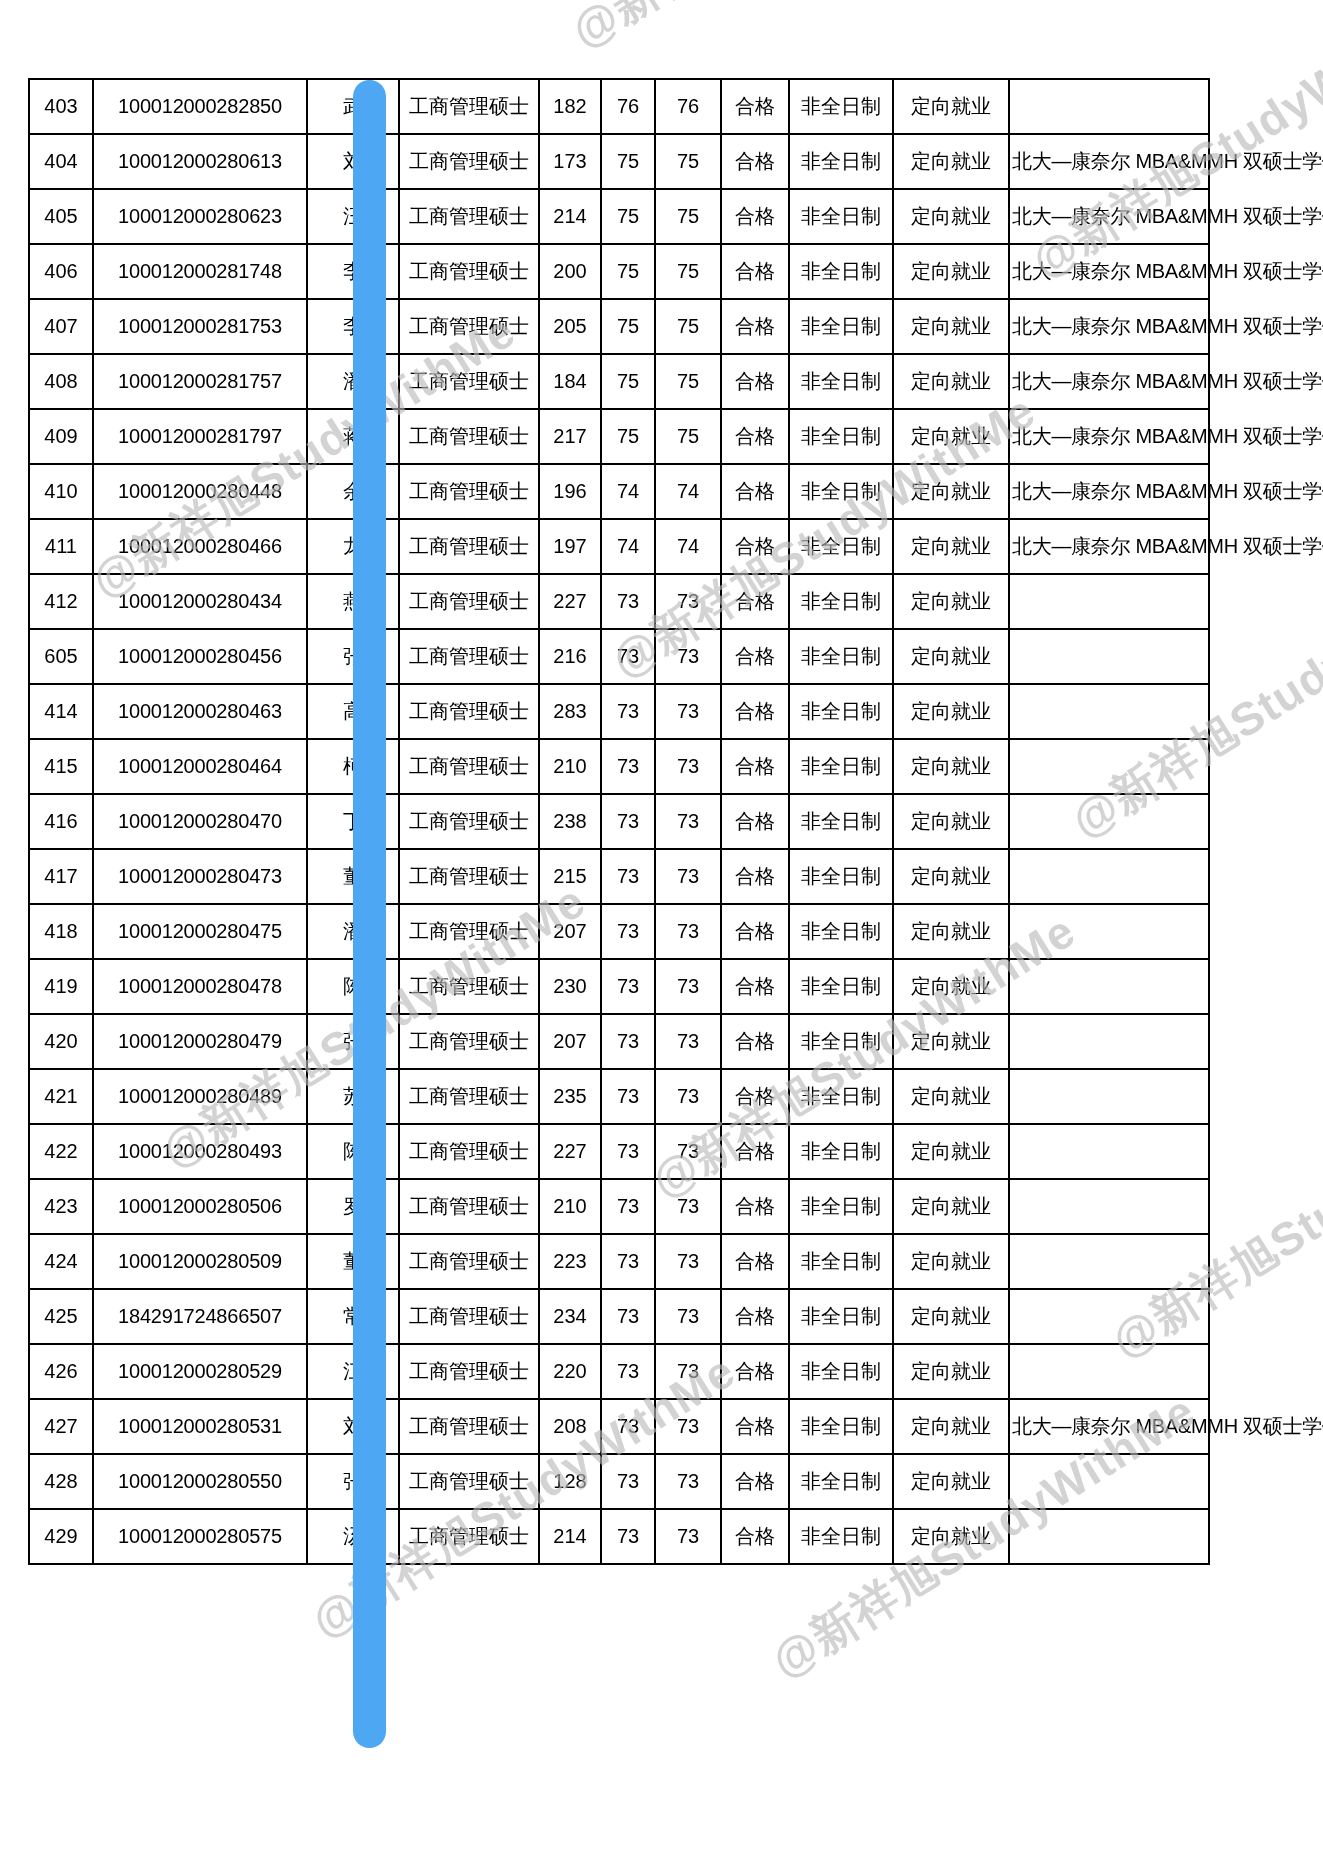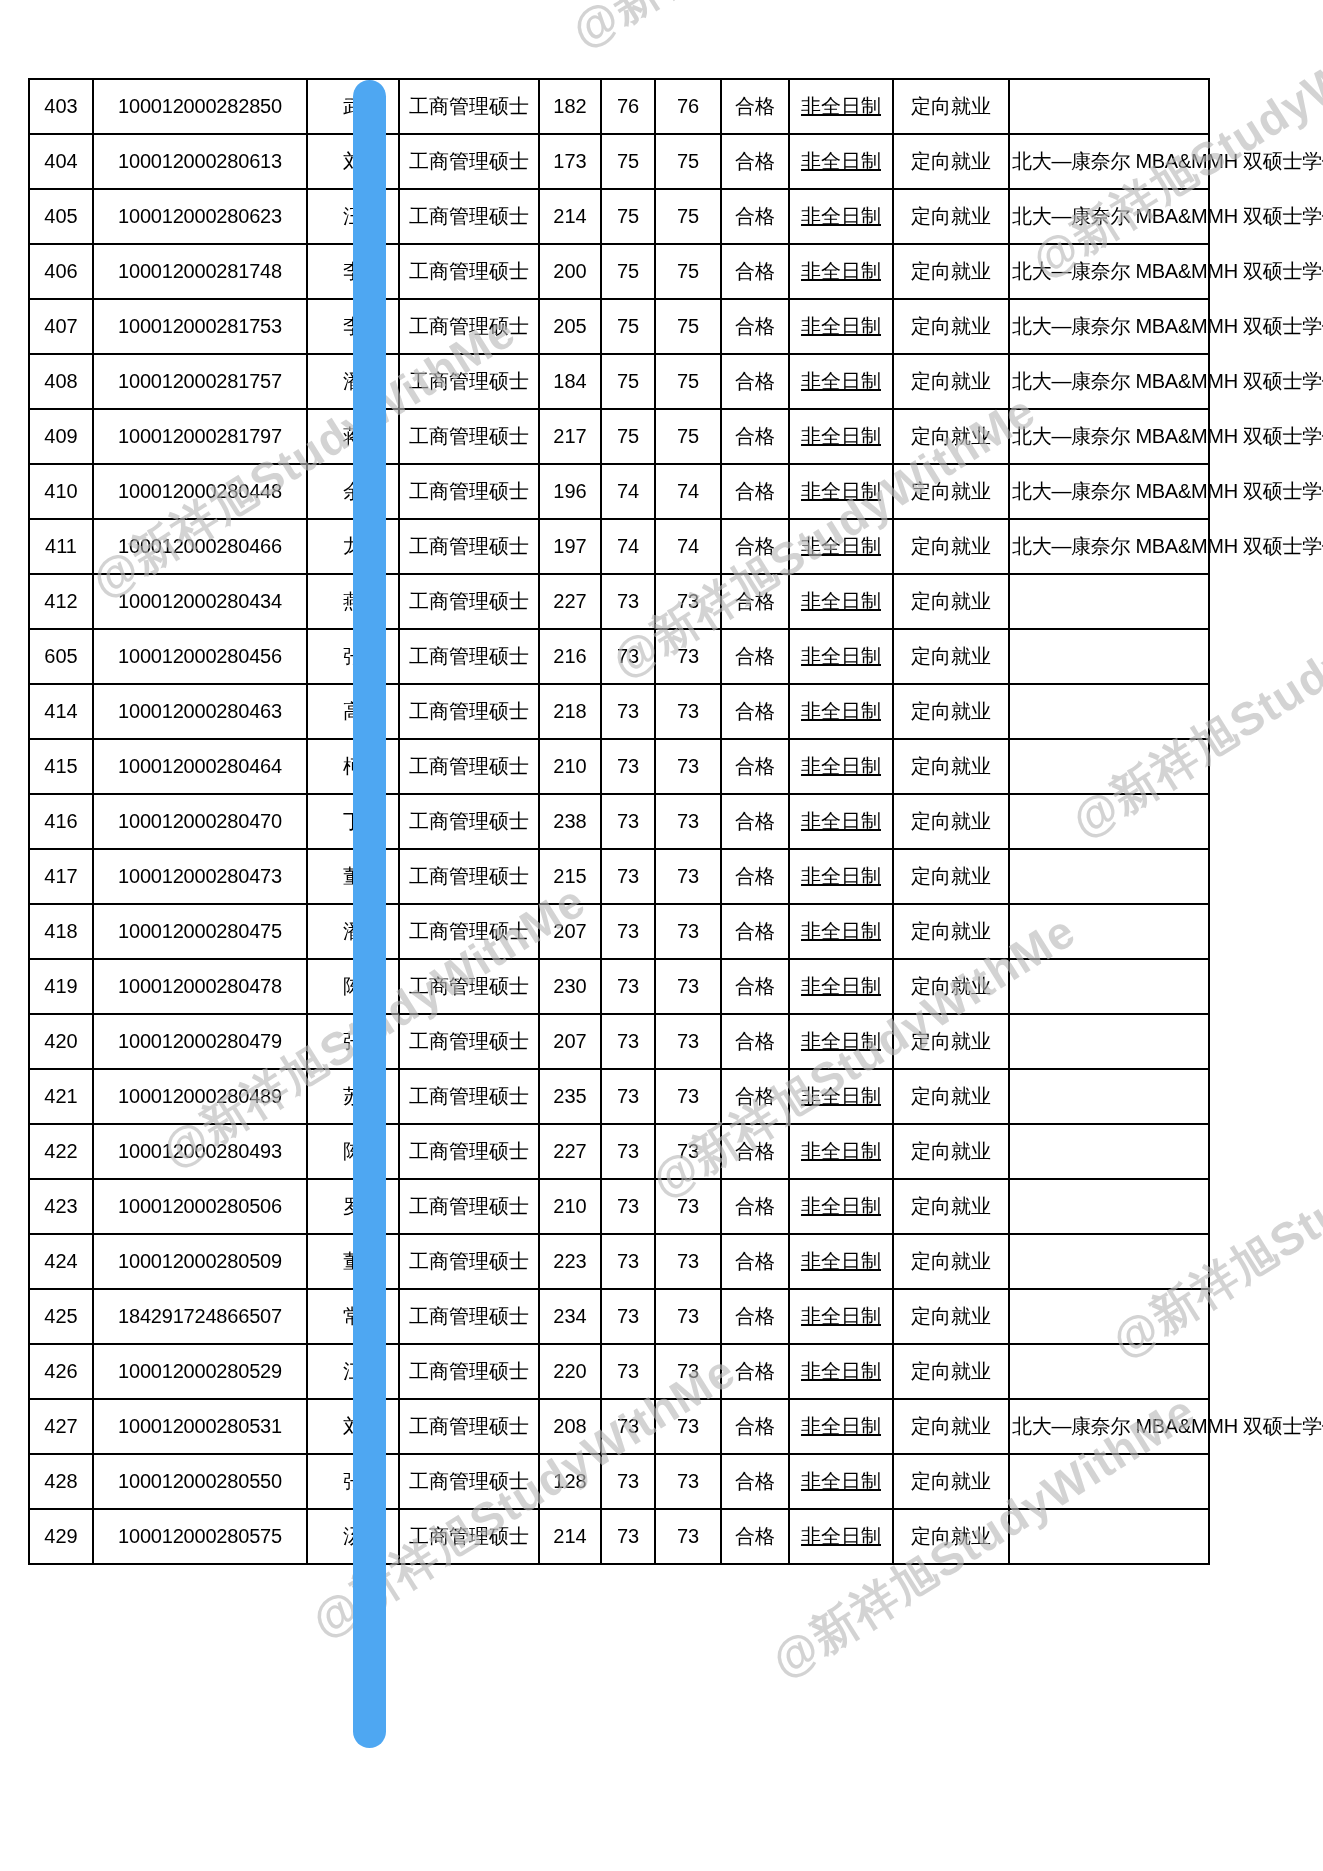--- a/index.html
+++ b/index.html
@@ -46,21 +46,21 @@
 
   
   .c-seq     { width: 58px; }
   .c-id      { width: 208px; font-size: 21px; letter-spacing: -0.2px; }
   .c-name    { width: 86px; }
   .c-prog    { width: 134px; }
   .c-total   { width: 56px; }
   .c-s1      { width: 48px; }
   .c-s2      { width: 60px; }
   .c-pass    { width: 62px; border-radius: 16px; }
-  .c-mode    { width: 98px; text-decoration: underline; }
+  .c-mode    { width: 98px; }
   .c-emp     { width: 110px; margin-left: 16px; }
   .c-note    { width: 194px; }
 
   td.note-cell {
     text-align: left;
     font-size: 16.5px;
     line-height: 1.22;
     white-space: normal;
     padding: 0 5px;
     letter-spacing: -0.3px;
@@ -242,21 +242,21 @@
           <td class="c-pass cn">合格</td>
           <td class="c-mode cn">非全日制</td>
           <td class="c-emp cn">定向就业</td>
           <td class="c-note note-cell"></td>
         </tr>
         <tr>
           <td class="c-seq">414</td>
           <td class="c-id">100012000280463</td>
           <td class="c-name cn">高</td>
           <td class="c-prog cn">工商管理硕士</td>
-          <td class="c-total">218</td>
+          <td class="c-total">283</td>
           <td class="c-s1">73</td>
           <td class="c-s2">73</td>
           <td class="c-pass cn">合格</td>
           <td class="c-mode cn">非全日制</td>
           <td class="c-emp cn">定向就业</td>
           <td class="c-note note-cell"></td>
         </tr>
         <tr>
           <td class="c-seq">415</td>
           <td class="c-id">100012000280464</td>

